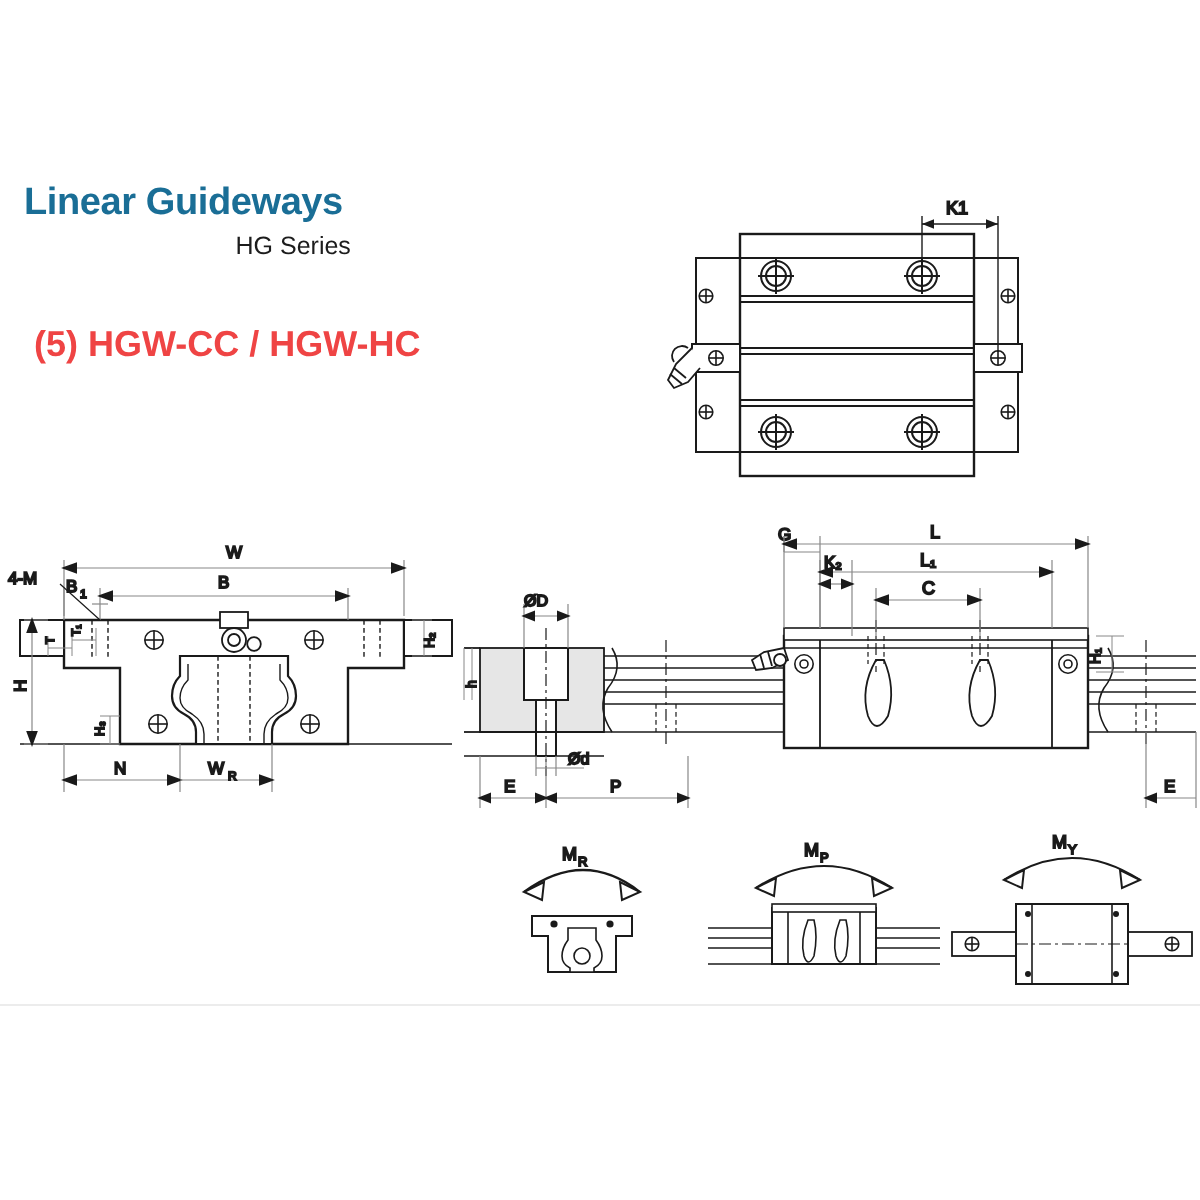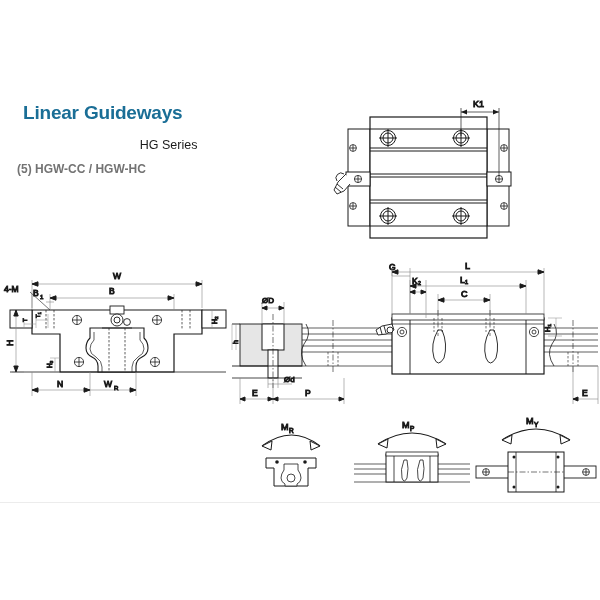--- a/index.html
+++ b/index.html
@@ -26,37 +26,37 @@
     position: absolute;
     left: 8px;
     top: 88px;
   }
   .hdr-title {
     font-size: 19px;
     font-weight: bold;
     color: #1a6e96;
     letter-spacing: -0.2px;
     line-height: 1.05;
-    margin: 15px;
+    margin: 4px;
     white-space: nowrap;
   }
   .hdr-sub {
     font-size: 12.5px;
     color: #1c1c1c;
     margin: 4px 0 0 0;
     white-space: nowrap;
     text-align: right;
   }
   .sec-title {
     position: absolute;
     left: 17px;
     top: 162px;
-    font-size: 12px;
+    font-size: 18px;
     font-weight: bold;
-    color: #737373;
+    color: #ef4444;
     white-space: nowrap;
   }
 
   
   .dwg {
     position: absolute;
   }
   .dwg svg { display: block; overflow: visible; }
 
   #dwg-top   { left: 330px; top: 96px;  width: 262px; height: 160px; text-align: center; }

